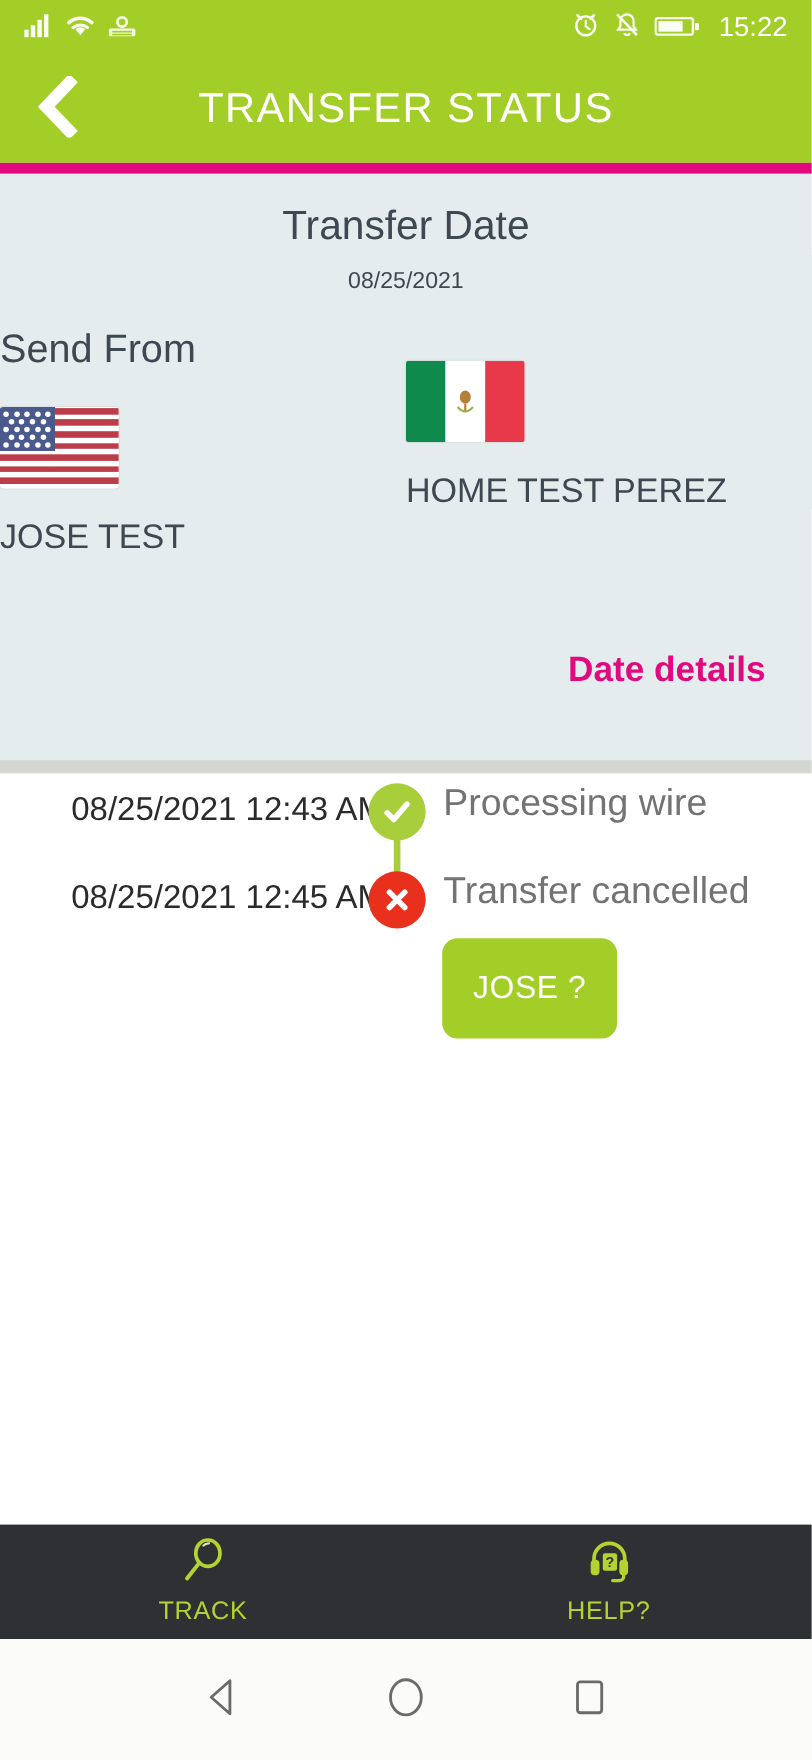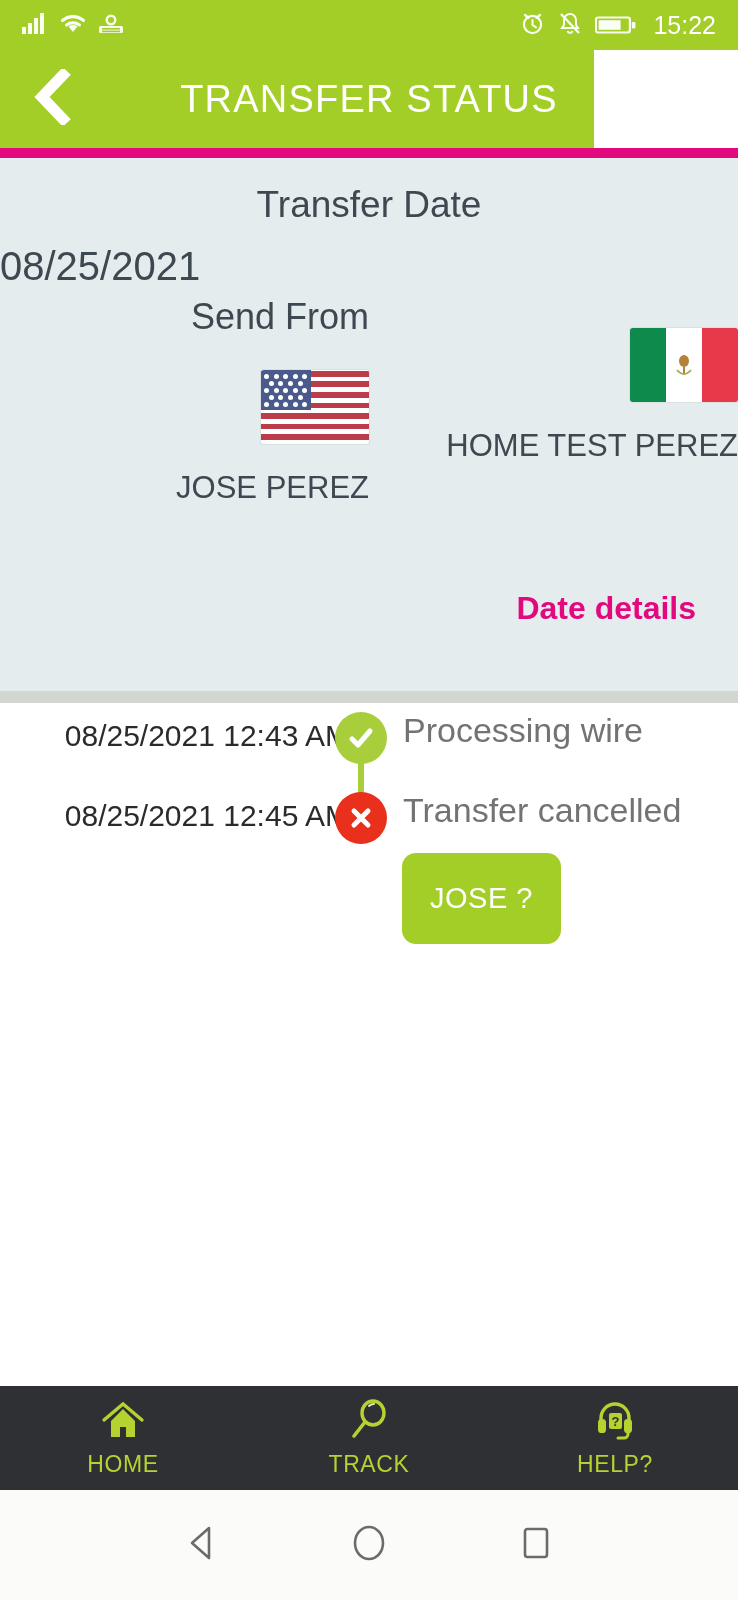--- a/index.html
+++ b/index.html
@@ -19,21 +19,21 @@
     padding:0 22px;
   }
   .sb-left, .sb-right { display:flex; align-items:flex-end; }
   .sb-left { gap:11px; }
   .sb-right { gap:13px; }
   .sb-time { color:#ffffff; font-size:25px; letter-spacing:0px; margin-left:3px; }
   .ico { display:block; }
 
   
   .appbar {
-    position:absolute; left:0; top:50px; width:594px; height:98px;
+    position:absolute; left:0; top:50px; width:738px; height:98px;
     background:#a3ce27;
   }
   .back-btn {
     position:absolute; left:14px; top:0; width:76px; height:98px;
     display:flex; align-items:center; justify-content:center;
   }
   .appbar-title {
     position:absolute; left:0; top:0; width:738px; height:98px;
     display:flex; align-items:center; justify-content:center;
     color:#ffffff; font-size:38px; letter-spacing:1.2px; font-weight:400;
@@ -46,28 +46,28 @@
   
   .card {
     position:absolute; left:0; top:158px; width:738px; height:533px;
     background:#e4ecee;
   }
   .card-date-label {
     position:absolute; top:26px; width:100%; text-align:center;
     color:#3d4850; font-size:37px;
   }
   .card-date-value {
-    position:absolute; top:86px; width:100%; 
-    color:#3d4850; font-size:40px;
+    position:absolute; top:86px; width:100%; text-align:center;
+    color:#3d4850; font-size:21px;
   }
   .parties {
     position:absolute; top:138px; left:0; width:738px;
     display:flex;
   }
-  .party { width:50%; display:flex; flex-direction:column; align-items:flex-end;margin-left:48px; }
+  .party { width:50%; display:flex; flex-direction:column; align-items:flex-start; }
   .party-label { color:#3d4850; font-size:36px; }
   .flag {
     margin-top:32px; width:108px; height:74px;
     border-radius:3px; overflow:hidden; position:relative;
     box-shadow:0 0 0 1px rgba(0,0,0,0.05);
   }
   
   .flag-us { background:#ffffff; }
   .flag-us .stripes { position:absolute; inset:0; }
   .flag-us .stripes i {
@@ -268,21 +268,21 @@
               <b style="left: 17.4px; top: 25.1px;"></b>
               <b style="left: 27px; top: 25.1px;"></b>
               <b style="left: 36.6px; top: 25.1px;"></b>
               <b style="left: 3px; top: 32.3px;"></b>
               <b style="left: 12.6px; top: 32.3px;"></b>
               <b style="left: 22.2px; top: 32.3px;"></b>
               <b style="left: 31.8px; top: 32.3px;"></b>
               <b style="left: 41.4px; top: 32.3px;"></b>
             </div>
         </div>
-        <div class="party-name">JOSE PEREZ</div>
+        <div class="party-name">JOSE TEST</div>
       </div>
 
       <div class="party">
         <div class="flag flag-mx">
           <div class="band mx-green"></div>
           <div class="band mx-white">
             <svg class="mx-emblem" viewBox="0 0 22 28">
               <ellipse cx="11" cy="10" rx="5" ry="6" fill="#b5803a"></ellipse>
               <path d="M11 16 v7" stroke="#b5803a" stroke-width="2"></path>
               <path d="M4 19 q7 8 14 0" stroke="#9fae4a" stroke-width="1.8" fill="none"></path>
@@ -320,29 +320,20 @@
       </div>
       <div class="tl-label">Transfer cancelled</div>
     </div>
   </div>
 
   <button class="help-btn">JOSE ?</button>
 
   <div class="bottomnav">
     <div class="nav-item">
       <span>
-        <svg width="46" height="42" viewBox="0 0 46 42">
-          <path d="M4 21 L23 5 L42 21" stroke="#b4d330" stroke-width="3.4" fill="none" stroke-linecap="round"></path>
-          <path d="M11 22 v16 h9 v-10 h6 v10 h9 V22 L23 10 Z" fill="#b4d330"></path>
-        </svg>
-      </span>
-      <span class="nav-label">HOME</span>
-    </div>
-    <div class="nav-item">
-      <span>
         <svg width="44" height="42" viewBox="0 0 44 42">
           <ellipse cx="26" cy="14" rx="11" ry="12" stroke="#b4d330" stroke-width="3.4" fill="none"></ellipse>
           <path d="M18 23 L7 37" stroke="#b4d330" stroke-width="3.6" stroke-linecap="round"></path>
           <path d="M22 7 a7 8 0 0 1 5-2" stroke="#dfe9b0" stroke-width="2" fill="none" stroke-linecap="round"></path>
         </svg>
       </span>
       <span class="nav-label">TRACK</span>
     </div>
     <div class="nav-item">
       <span>

